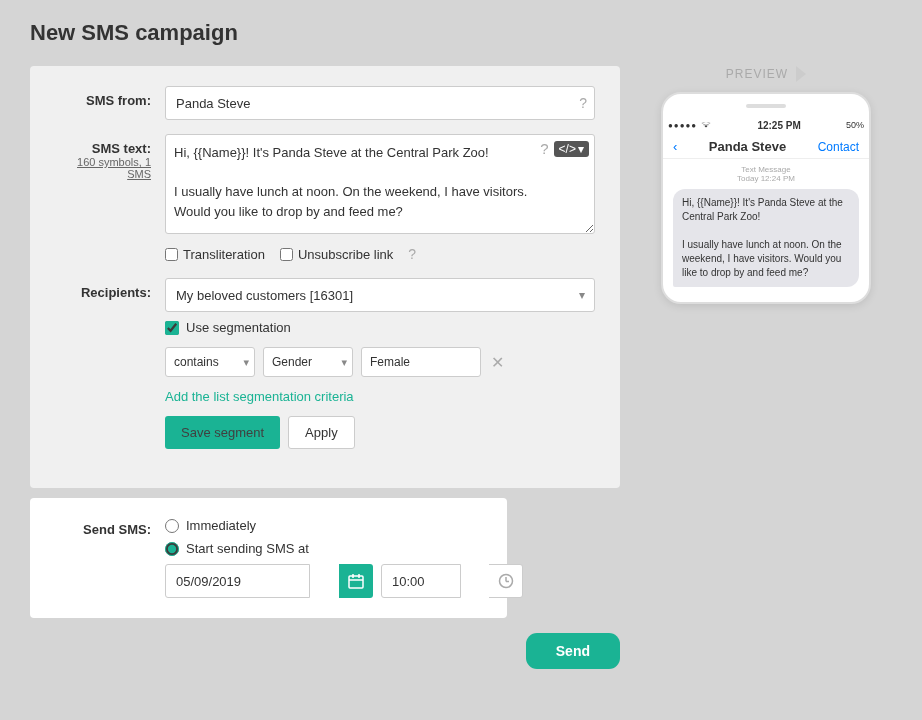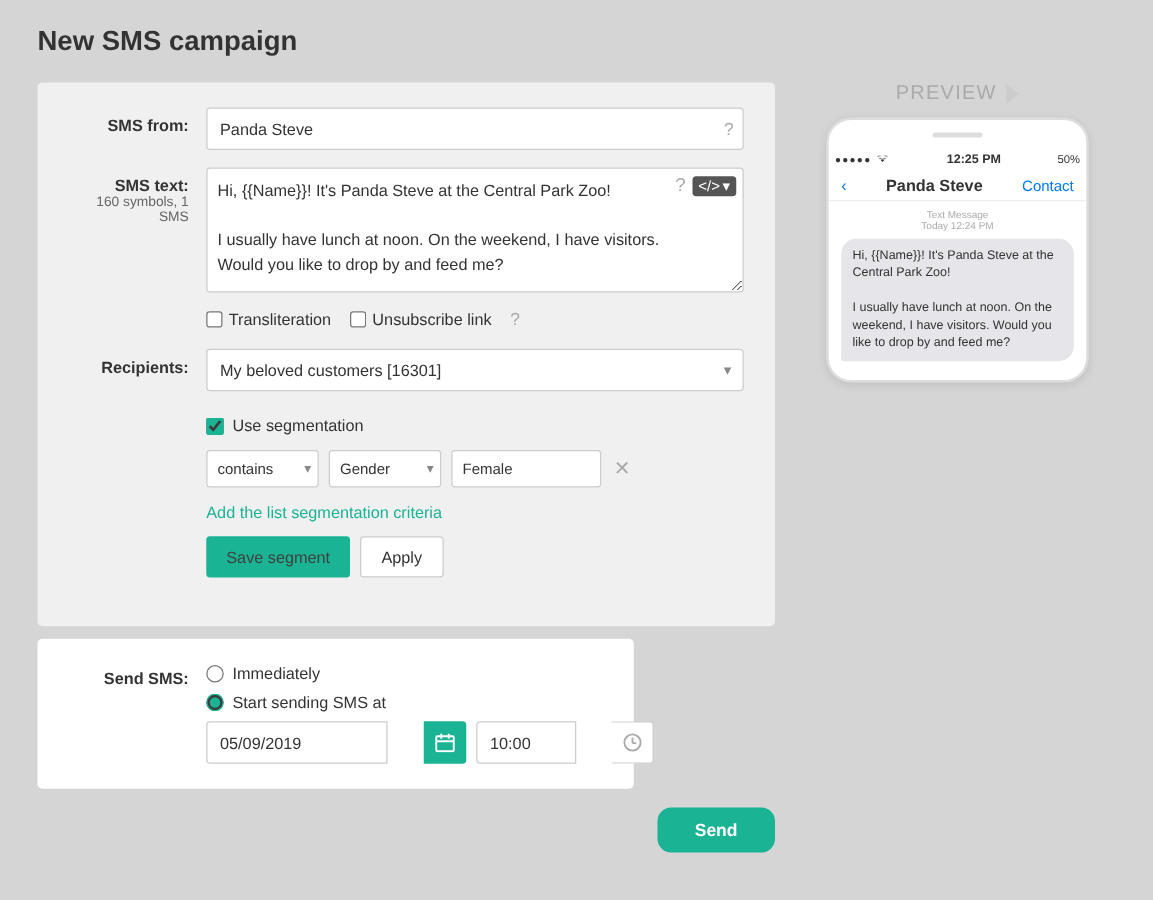--- a/index.html
+++ b/index.html
@@ -51,20 +51,21 @@
       color: #333;
       padding-top: 7px;
       flex-shrink: 0;
     }
 
     .form-label .sub-label {
       display: block;
       font-weight: normal;
       font-size: 11px;
       color: #666;
+      text-decoration: underline;
     }
 
     .form-control-wrap {
       flex: 1;
     }
 
     .text-input {
       width: 100%;
       padding: 6px 10px;
       border: 1px solid #ccc;
@@ -189,21 +190,21 @@
       position: absolute;
       right: 10px;
       top: 50%;
       transform: translateY(-50%);
       color: #888;
       pointer-events: none;
       font-size: 12px;
     }
 
     .segmentation-section {
-      margin-top: 20px;
+      margin-top: 8px;
     }
 
     .use-segmentation-row {
       display: flex;
       align-items: center;
       gap: 7px;
       margin-bottom: 12px;
       font-size: 13px;
       color: #333;
     }
@@ -444,21 +445,21 @@
     }
 
     .preview-header {
       display: flex;
       align-items: center;
       gap: 8px;
       margin-bottom: 10px;
     }
 
     .preview-title {
-      font-size: 16px;
+      font-size: 12px;
       color: #aaa;
       letter-spacing: 1px;
       text-transform: uppercase;
     }
 
     .preview-arrow {
       width: 0;
       height: 0;
       border-top: 8px solid transparent;
       border-bottom: 8px solid transparent;

